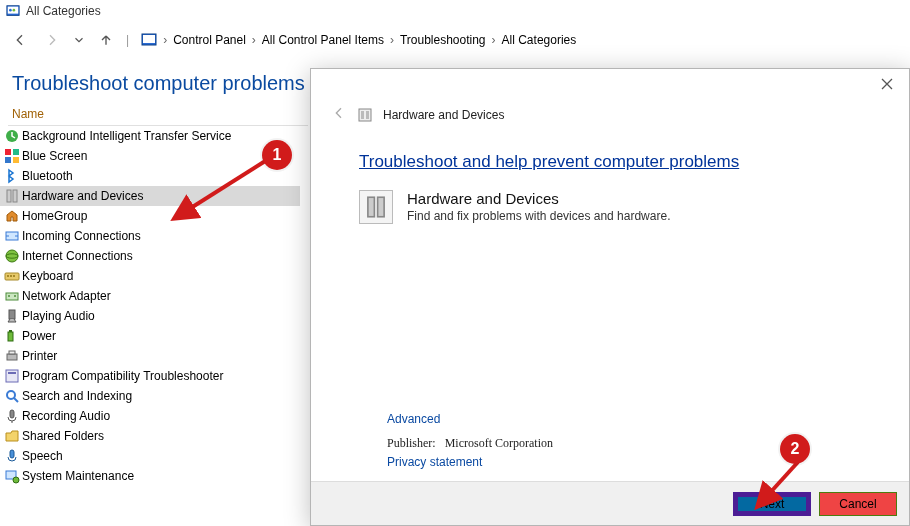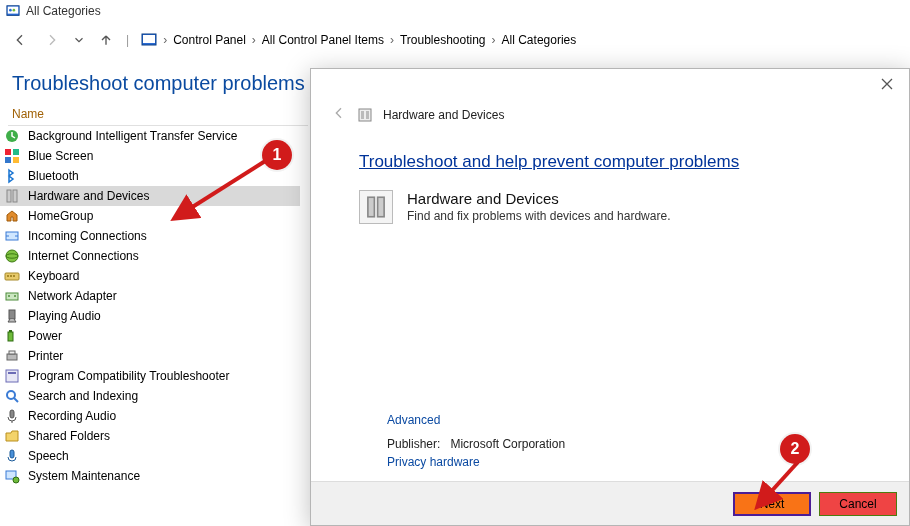--- a/index.html
+++ b/index.html
@@ -64,21 +64,21 @@
     font-size: 12px;
     color: #a16207;
     padding: 2px 4px 4px 4px;
     border-bottom: 1px solid #e0e0e0;
     width: 300px;
   }
   .item-list { width: 300px; }
   .item {
     display: flex;
     align-items: center;
-    gap: 8px;
+    gap: 2px;
     height: 20px;
     padding: 0 4px;
   }
   .item .icon {
     width: 16px; height: 16px;
     display: inline-flex; align-items: center; justify-content: center;
     flex: 0 0 16px;
   }
   .item.selected {
     background: #d9d9d9;
@@ -134,41 +134,41 @@
     background:#f4f4f4;
   }
   .dlg-item-title { font-size: 15px; color:#111;}
   .dlg-item-sub   { font-size: 12px; color:#333; margin-top:2px;}
   .dlg-lower {
     margin-top: auto;
     padding: 0 48px 12px 76px;
     font-size: 12px;
   }
   .link { color:#0b4aa2; }
-  .pubrow { margin: 10px 0 4px 0; color:#222; }
+  .pubrow { margin: 10px 0 4px 0; color:#222;font-family:Liberation Serif, serif; }
   .dlg-buttons {
     background: #f0f0f0;
     border-top: 1px solid #ddd;
     height: 44px;
     display:flex;
     align-items:center;
     justify-content:flex-end;
     gap: 8px;
     padding: 0 12px;
   }
   .btn {
     min-width: 78px;
     height: 24px;
     background:#ef4444;
     border:1px solid #4d7c0f;
     font-size:12px;
     padding: 0 14px;
     display:inline-flex;align-items:center;justify-content:center;
   }
-  .btn.primary { border:2px solid #4c1d95; background:#f97316;text-align:right;}
+  .btn.primary { border:5px solid #4c1d95; background:#0369a1;text-align:right;}
   
   .ann-circle {
     position:absolute;
     width: 30px; height: 30px;
     border-radius: 50%;
     background: #d11b1b;
     color:#fff;
     font-weight:700;
     font-size:16px;
     display:flex;align-items:center;justify-content:center;
@@ -445,21 +445,21 @@
     </div>
   </div>
 
   <div class="dlg-lower">
     <div class="link">Advanced</div>
     <div class="pubrow">
       <span>Publisher:</span>
       <span>&nbsp;</span>
       <span>Microsoft Corporation</span>
     </div>
-    <div class="link">Privacy hardware</div>
+    <div class="link">Privacy statement</div>
   </div>
 
   <div class="dlg-buttons">
     <button class="btn primary">Next</button>
     <button class="btn">Cancel</button>
   </div>
 </div>
 
 <div class="ann-circle" style="left:262px; top:140px;">1</div>
 <div class="ann-circle" style="left:780px; top:434px;">2</div>

